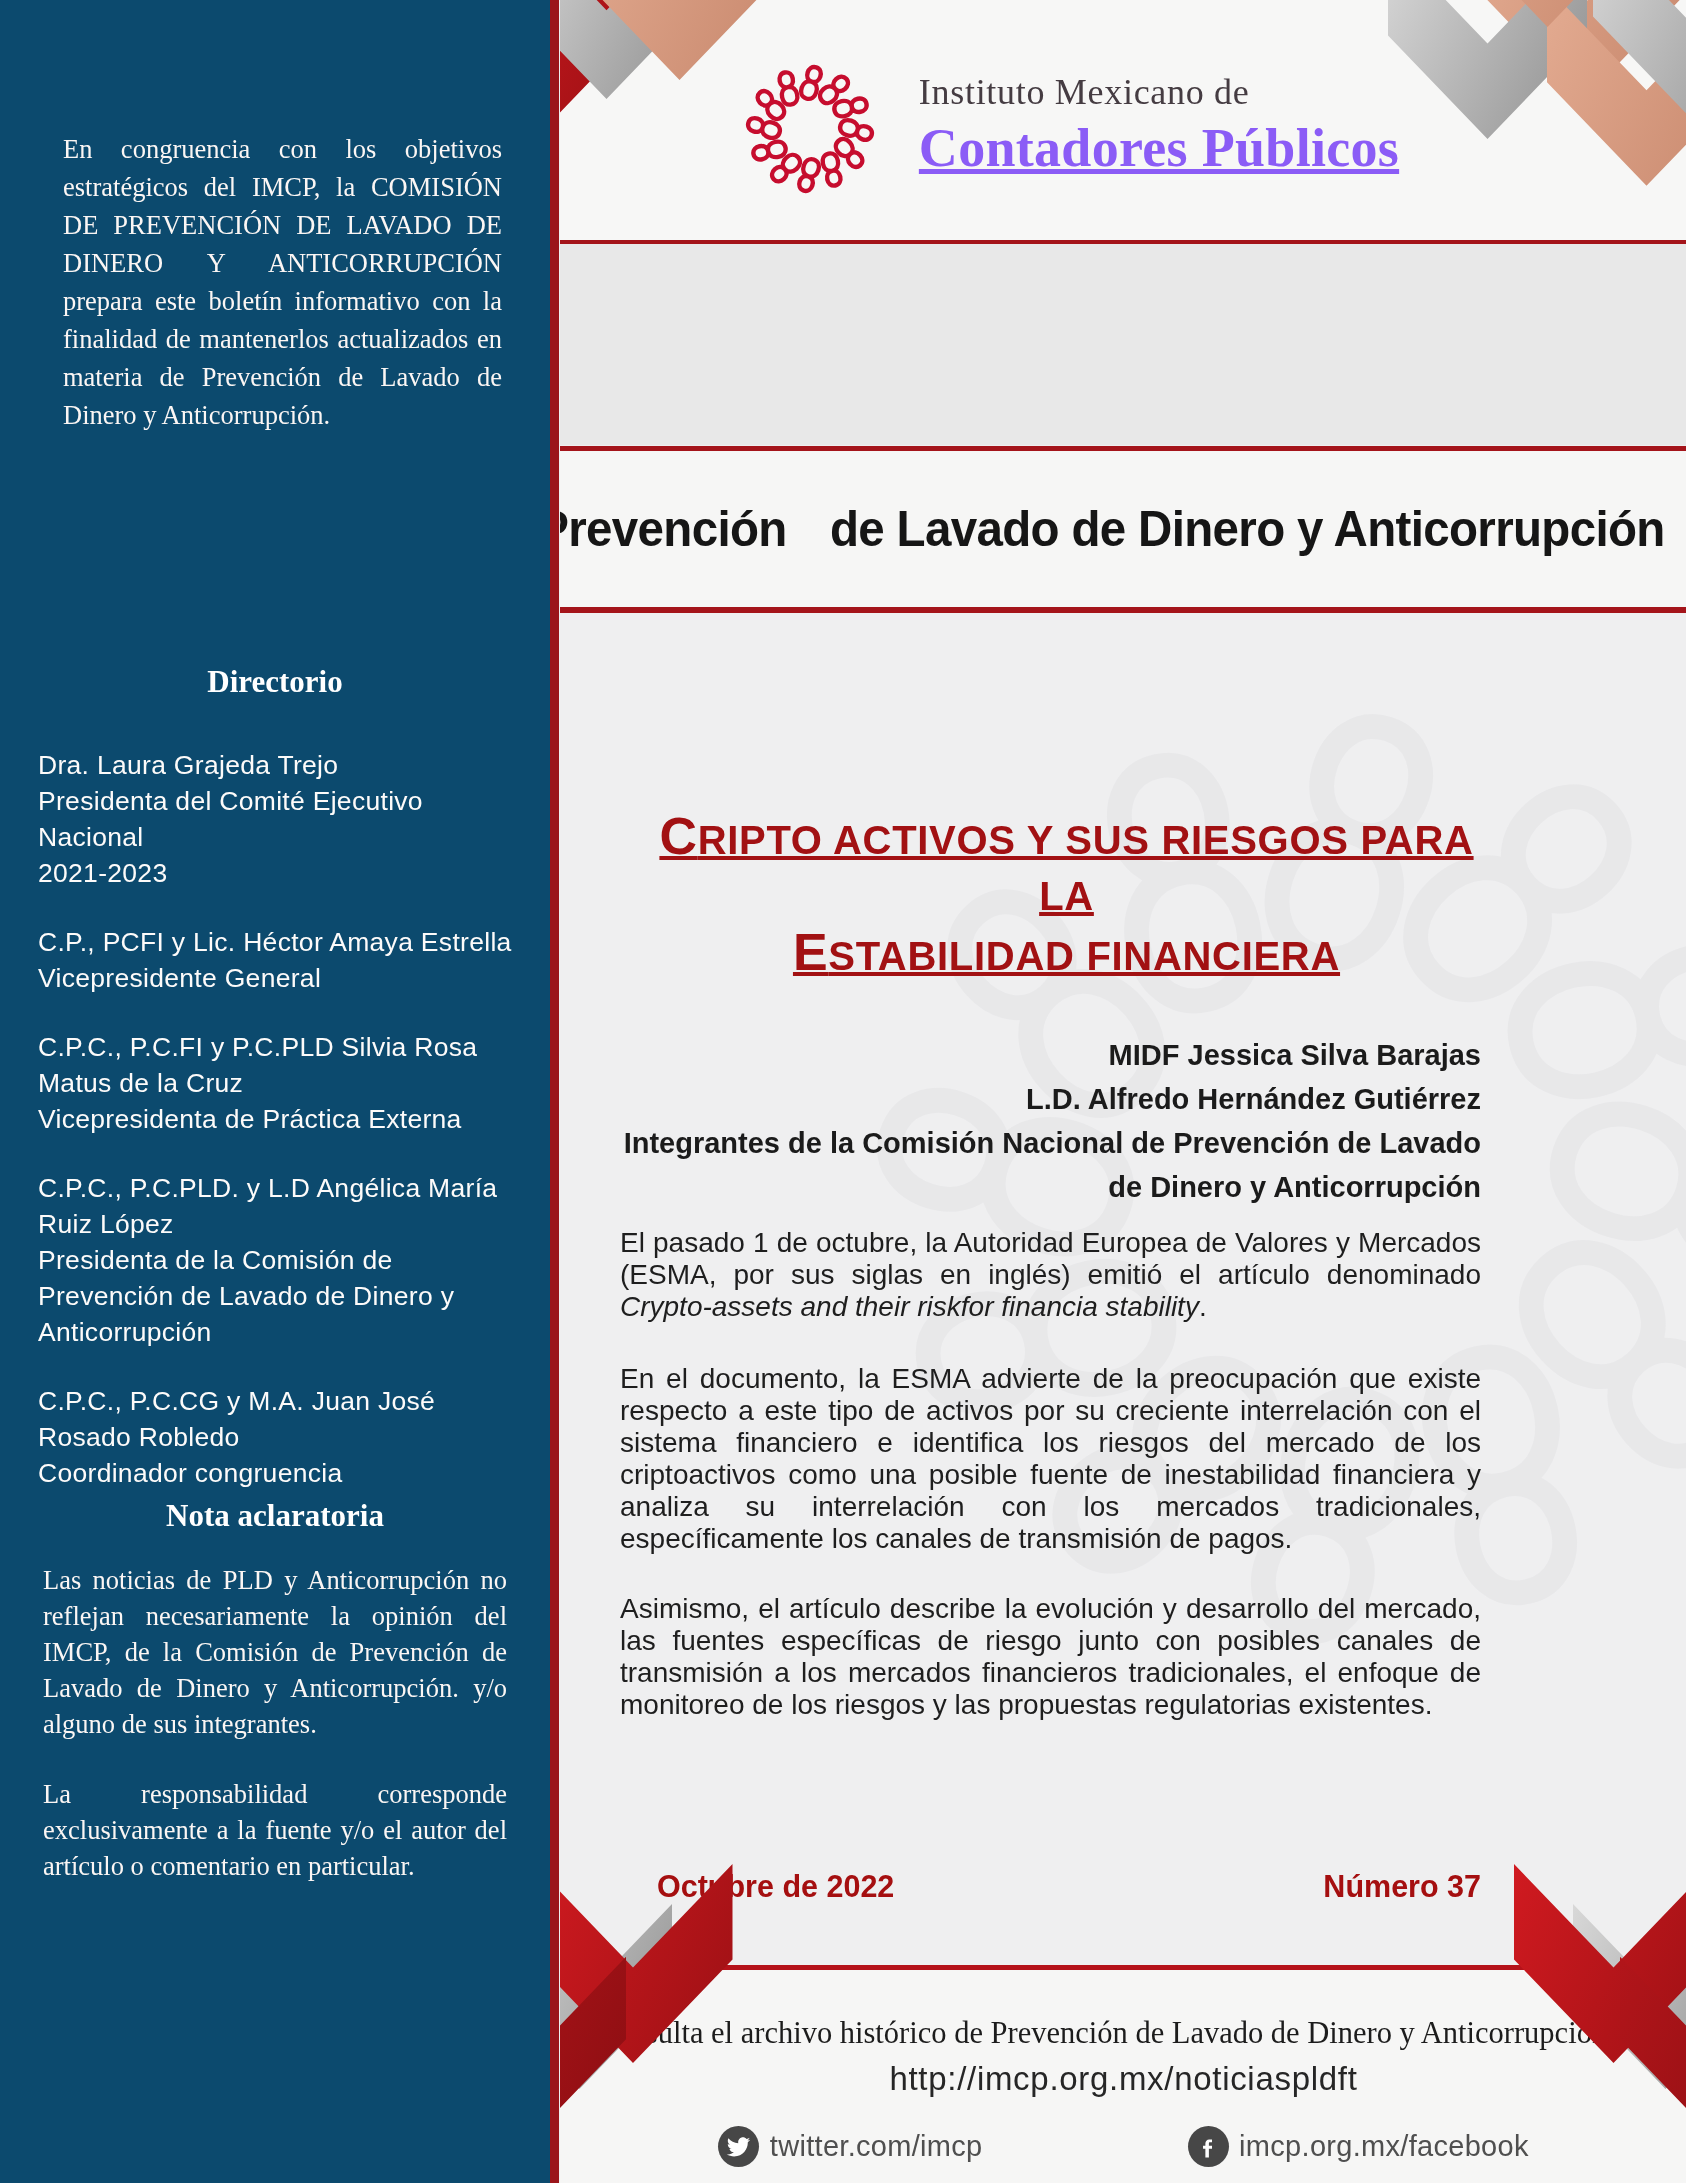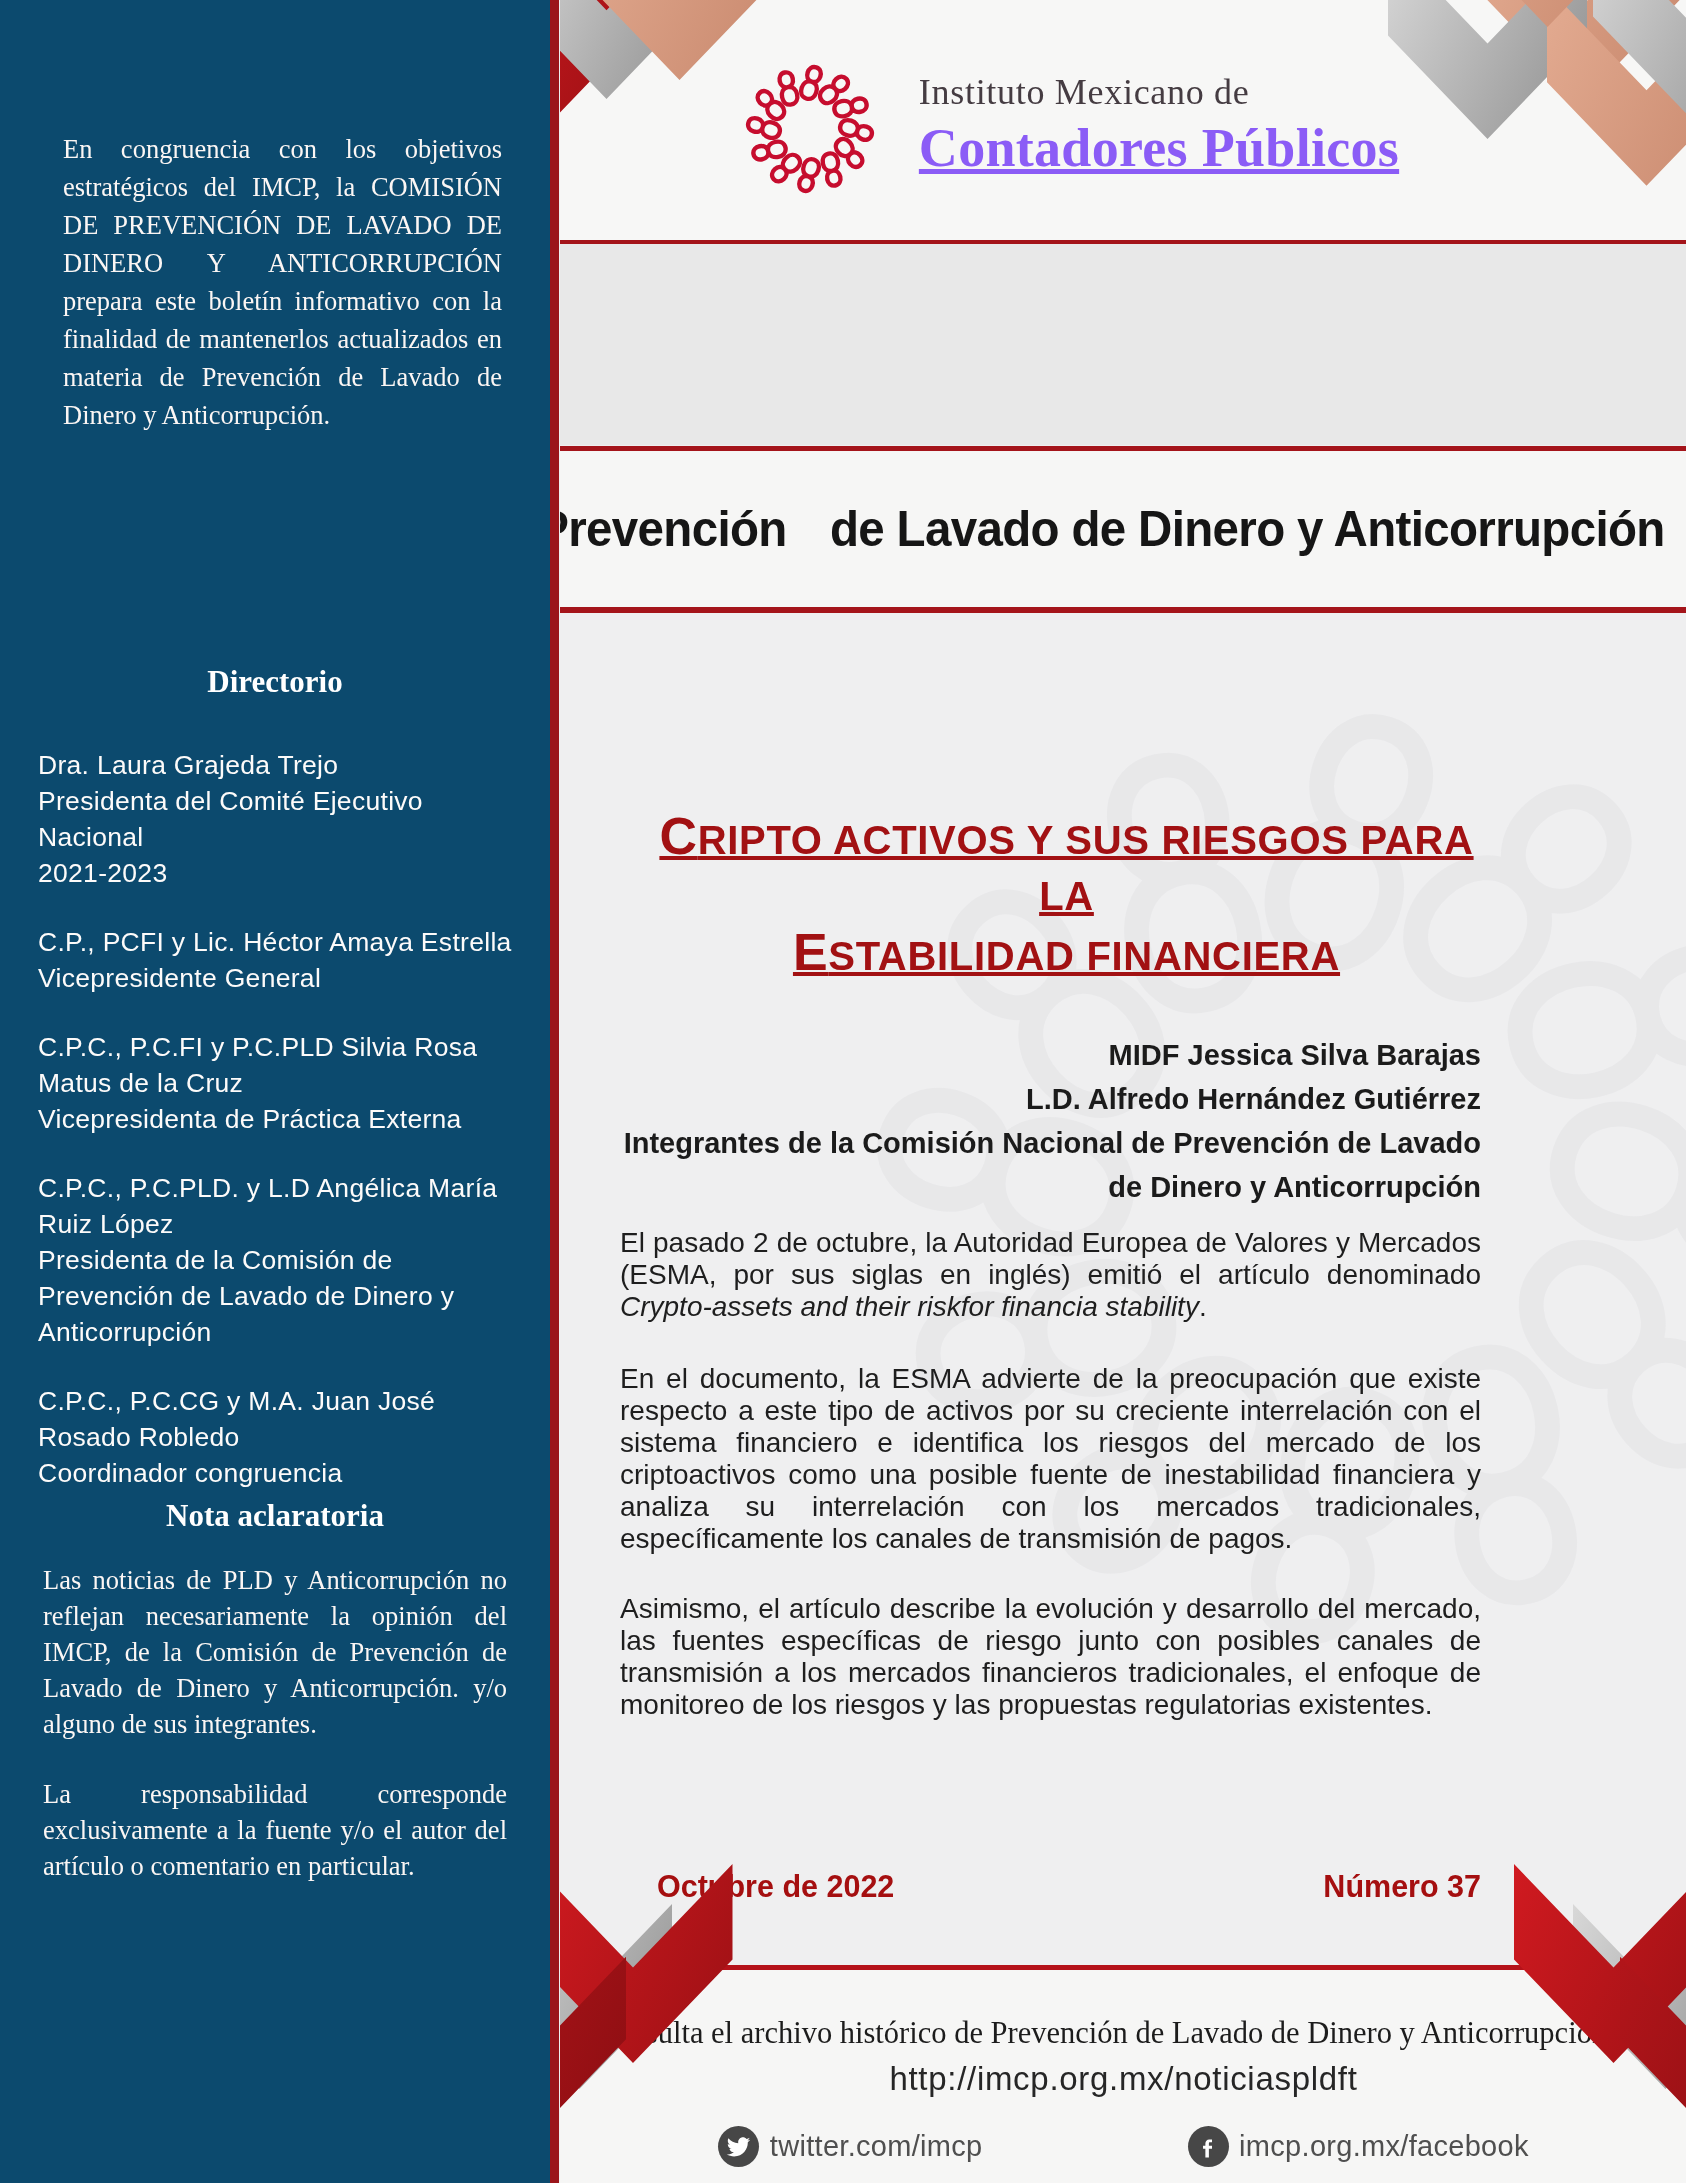--- a/index.html
+++ b/index.html
@@ -189,21 +189,21 @@
       <div><span class="lead">E</span><span>STABILIDAD FINANCIERA</span></div>
     </h1>
 
     <div class="authors">
       <div>MIDF Jessica Silva Barajas</div>
       <div>L.D. Alfredo Hernández Gutiérrez</div>
       <div>Integrantes de la Comisión Nacional de Prevención de Lavado de Dinero y Anticorrupción</div>
     </div>
 
     <div class="bodycopy">
-      <p><span>El pasado 2 de octubre, la Autoridad Europea de Valores y Mercados (ESMA, por sus siglas en inglés) emitió el artículo denominado </span><em>Crypto-assets and their riskfor financia stability</em><span>.</span></p>
+      <p><span>El pasado 1 de octubre, la Autoridad Europea de Valores y Mercados (ESMA, por sus siglas en inglés) emitió el artículo denominado </span><em>Crypto-assets and their riskfor financia stability</em><span>.</span></p>
       <p>En el documento, la ESMA advierte de la preocupación que existe respecto a este tipo de activos por su creciente interrelación con el sistema financiero e identifica los riesgos del mercado de los criptoactivos como una posible fuente de inestabilidad financiera y analiza su interrelación con los mercados tradicionales, específicamente los canales de transmisión de pagos.</p>
       <p>Asimismo, el artículo describe la evolución y desarrollo del mercado, las fuentes específicas de riesgo junto con posibles canales de transmisión a los mercados financieros tradicionales, el enfoque de monitoreo de los riesgos y las propuestas regulatorias existentes.</p>
     </div>
 
     <div class="daterow">
       <span>Octubre de 2022</span>
       <span>Número 37</span>
     </div>
 
     <footer class="footer">

